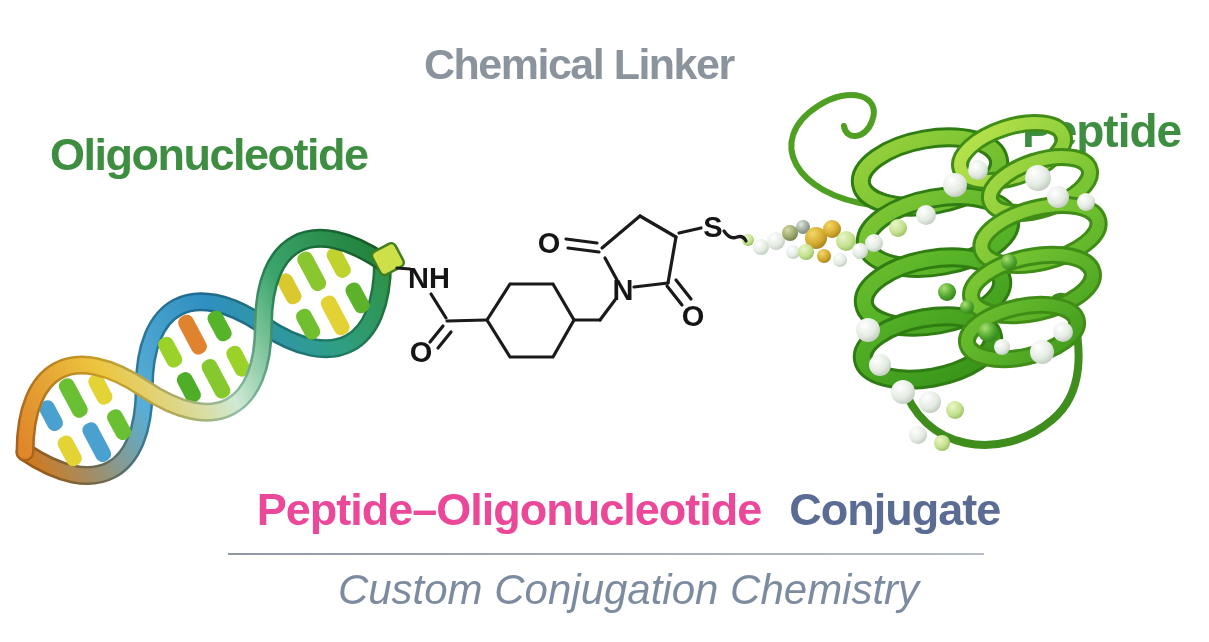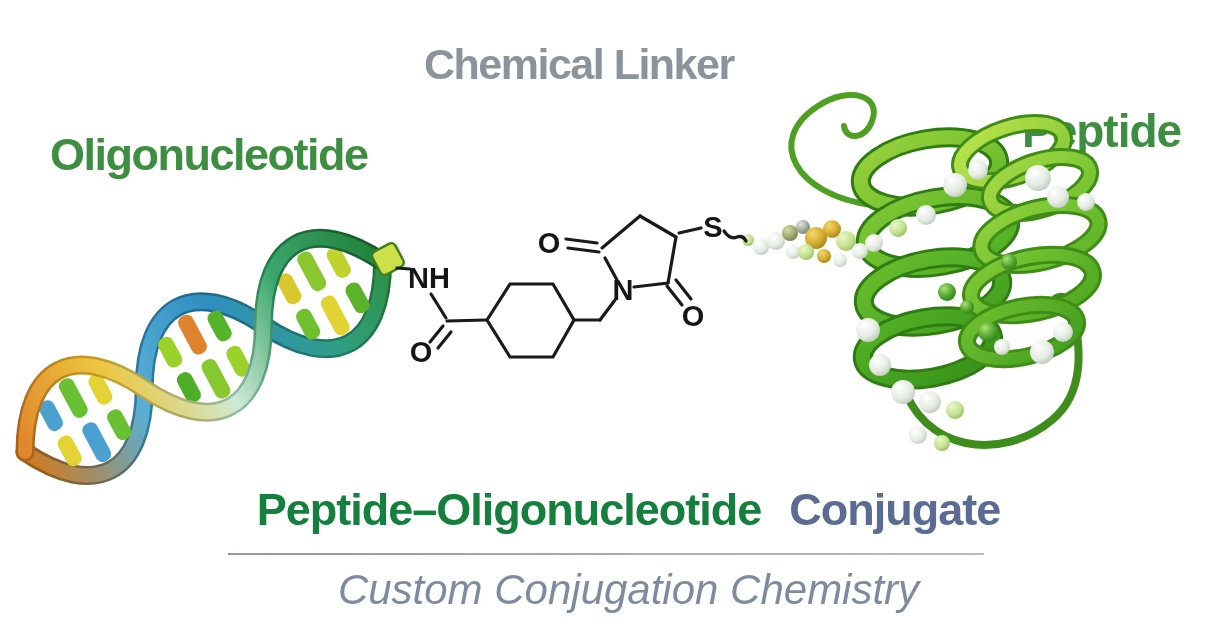--- a/index.html
+++ b/index.html
@@ -8,21 +8,21 @@
   .title{position:absolute;left:424px;top:40px;font-size:43px;font-weight:bold;
          letter-spacing:-1.5px;color:#8b939d;white-space:nowrap;}
   .label-oligo{position:absolute;left:50px;top:129px;font-size:45px;font-weight:bold;
          letter-spacing:-1.5px;color:#3e8e41;white-space:nowrap;text-align:right;}
   .label-peptide{position:absolute;left:1022px;top:104px;font-size:46px;font-weight:bold;
          letter-spacing:-1px;color:#3e8e41;white-space:nowrap;}
   .artwork{position:absolute;left:0;top:0;width:1209px;height:642px;}
   .footer{position:absolute;left:24px;top:0;width:1209px;text-align:center;}
   .footer-heading{position:absolute;left:0;width:100%;top:484px;font-size:45px;font-weight:bold;
          letter-spacing:-1px;white-space:nowrap;}
-  .footer-heading .green{color:#15803d;}
+  .footer-heading .green{color:#ec4899;}
   .footer-heading .slate{color:#5a6b94;margin-left:28px;}
   .divider{position:absolute;left:228px;top:553px;width:756px;height:2px;
          background:linear-gradient(to right,#8f98a4,#a9b0bb 60%,#b6bcc6);}
   .subtitle{position:absolute;left:0;width:100%;top:566px;font-size:42px;font-style:italic;
          color:#7d8ba1;white-space:nowrap;}
   svg text.atom{font-family:"Liberation Sans",sans-serif;font-weight:600;fill:#151515;}
 </style>
 </head>
 <body>
 

